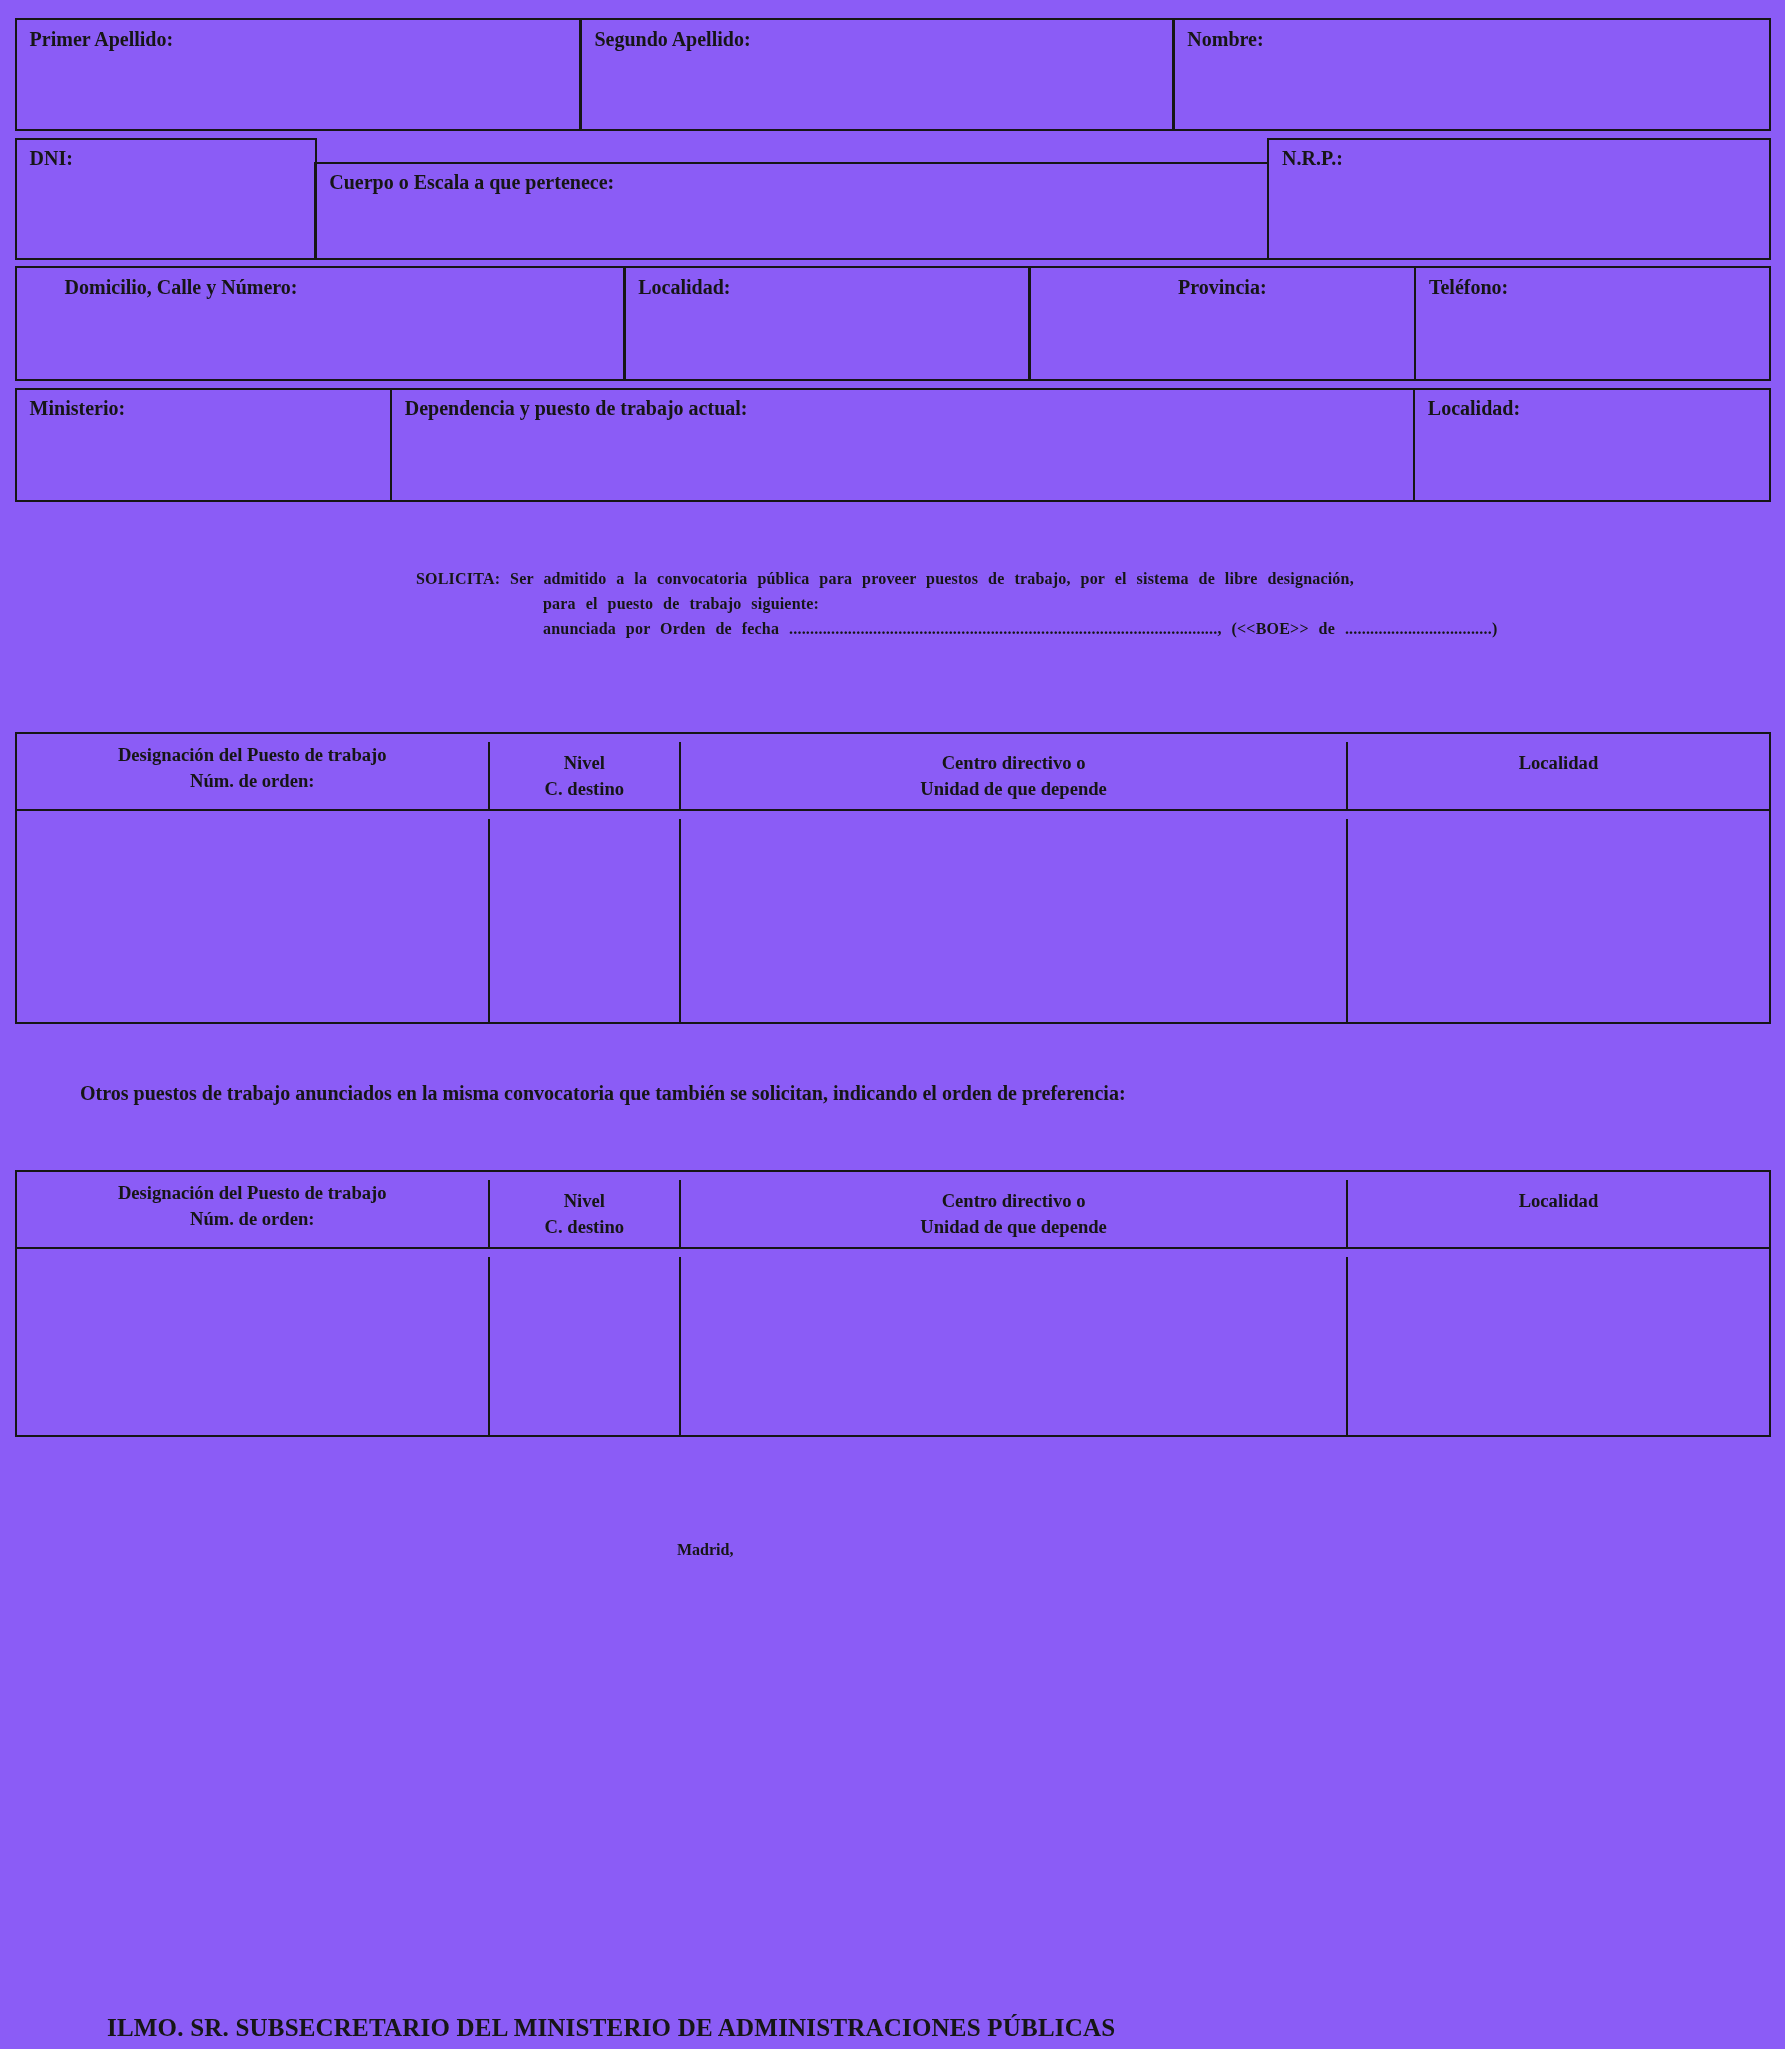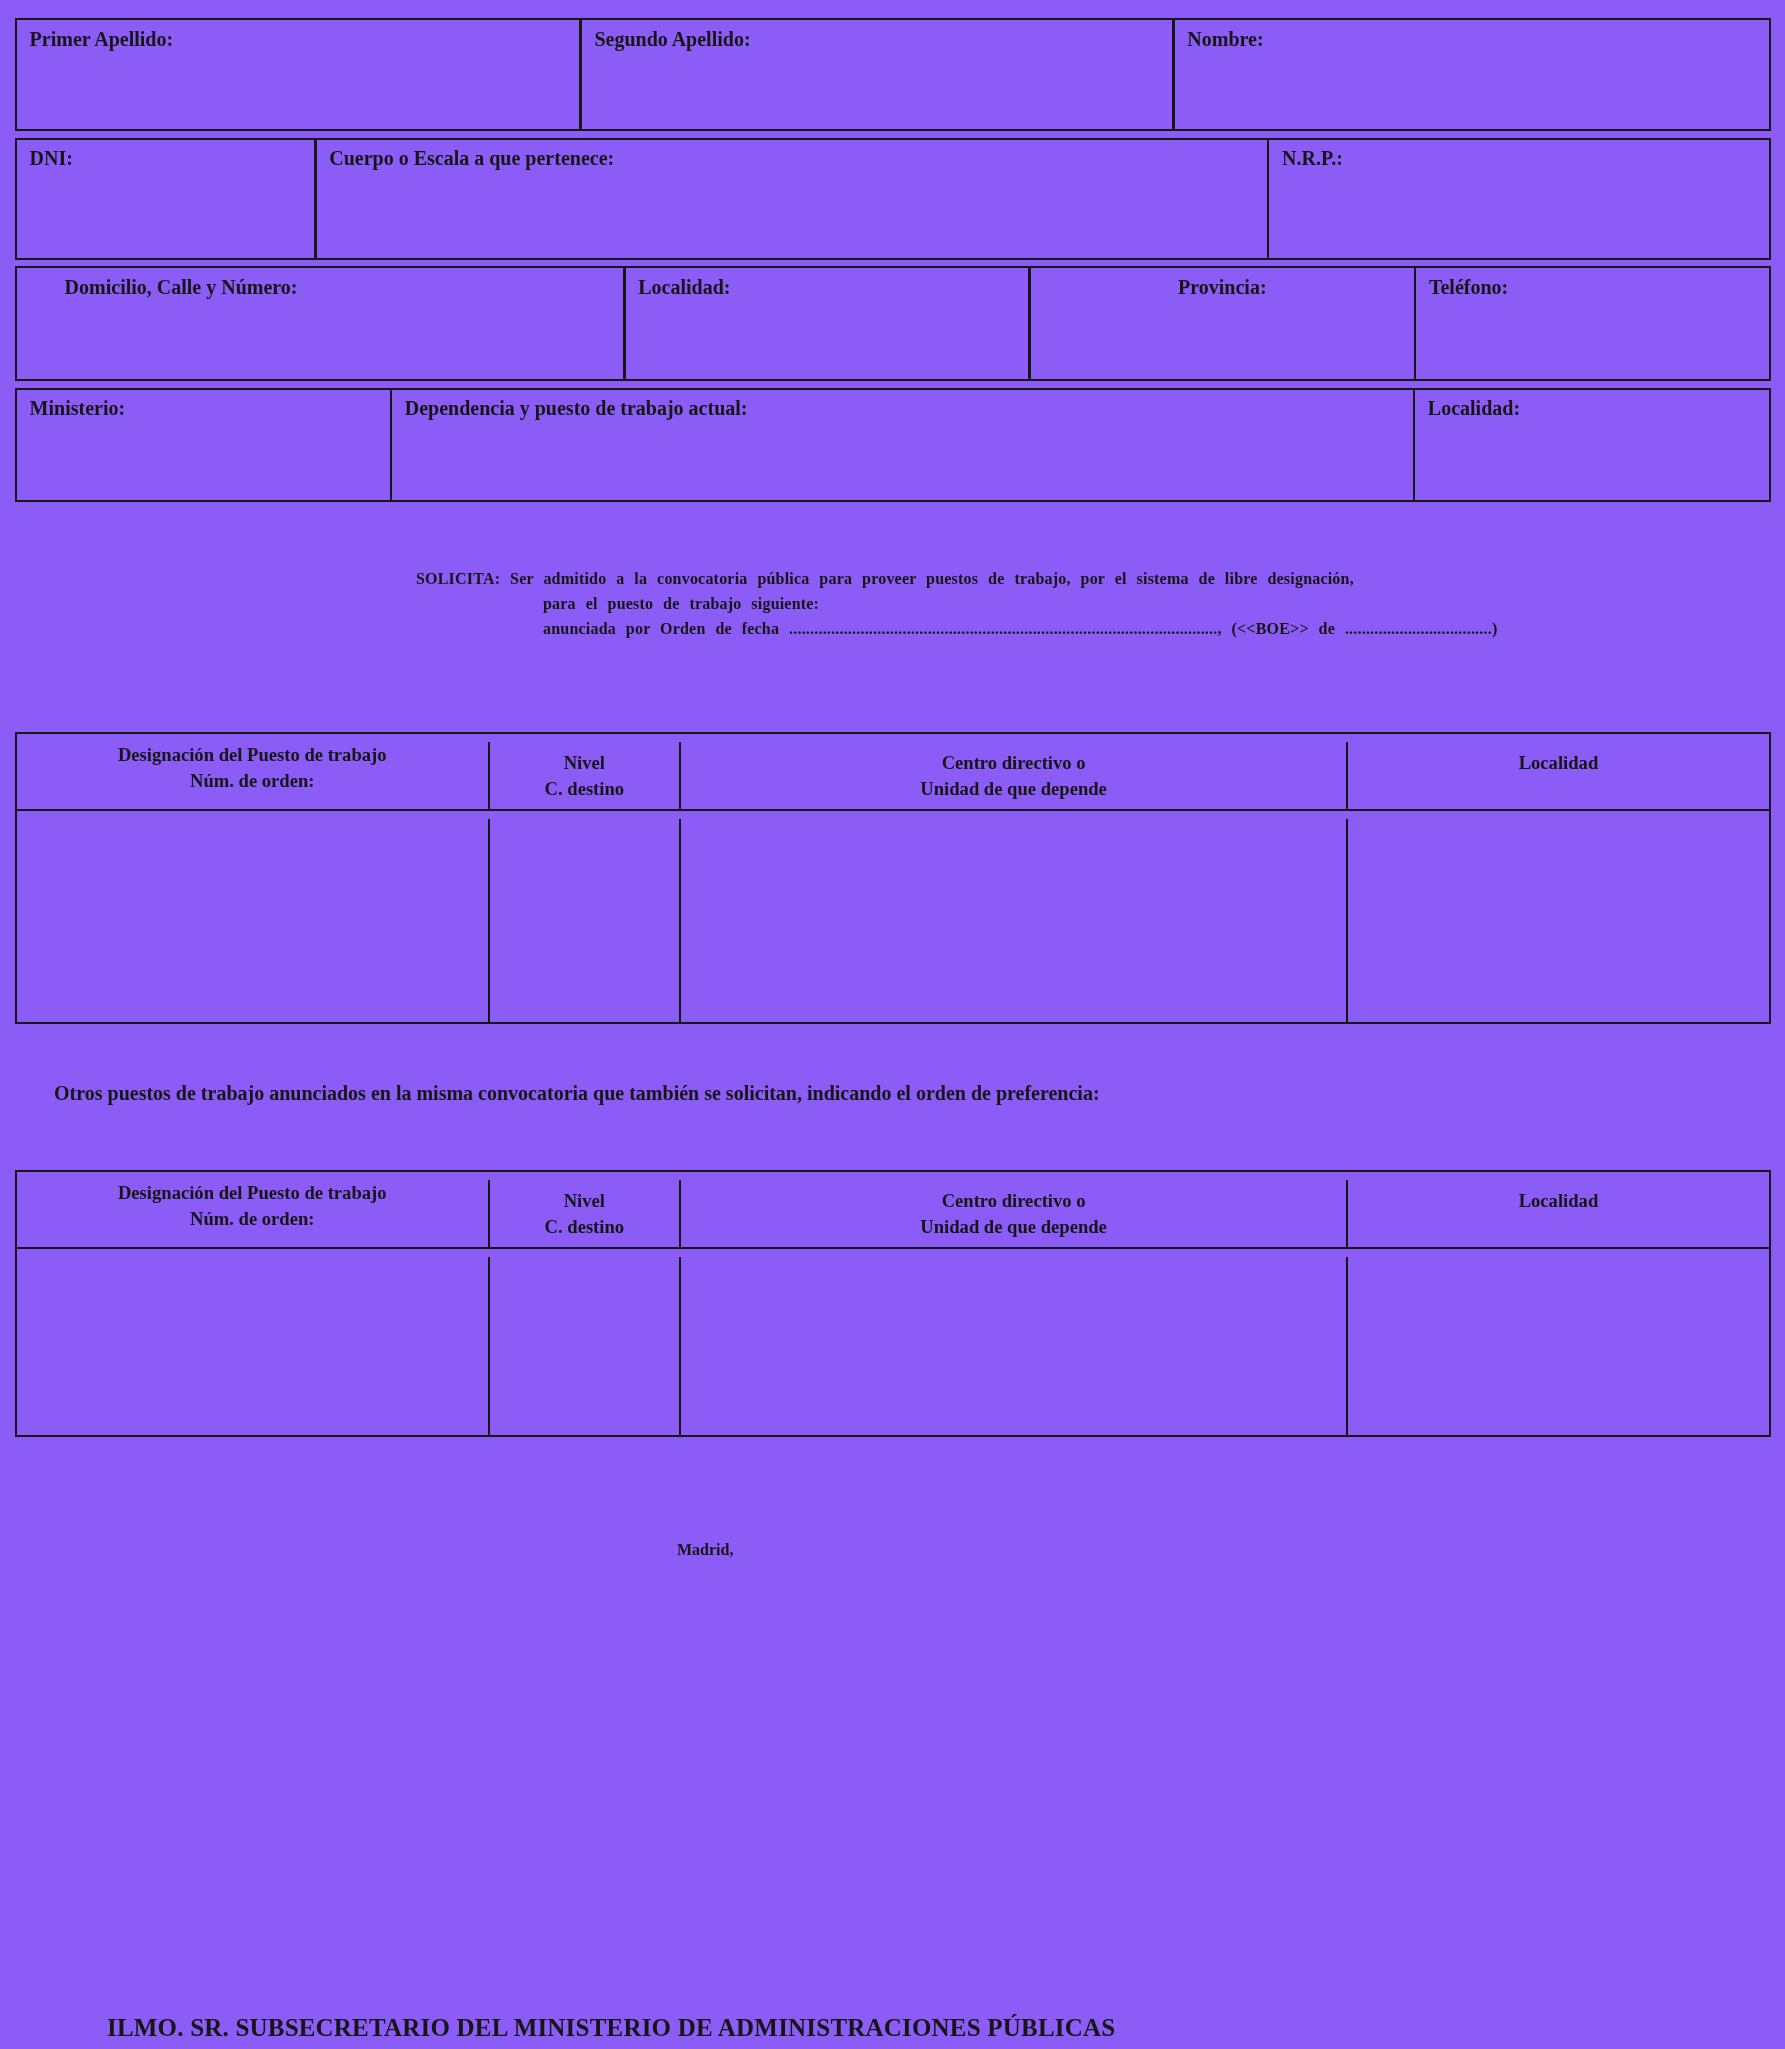--- a/index.html
+++ b/index.html
@@ -54,21 +54,21 @@
   .gt-head { border-bottom: 2.4px solid #161616; min-height: 75px; }
   .gt-cell { box-sizing: border-box; padding: 6.5px 8px; }
   .gt-cell + .gt-cell { border-left: 2.4px solid #161616; margin-top: 8px; }
   .gt-th { text-align: center; font-size: 18.6px; line-height: 1.4; padding-top: 8px; }
   .c1 { width: 26.9%; }
   .c2 { width: 10.9%; }
   .c3 { width: 38.1%; }
   .c4 { flex: 1 1 auto; }
 
   
-  .otros  { position: absolute; left: 54px;  top: 1082px; font-size: 20px; }
+  .otros  { position: absolute; left: 80px;  top: 1082px; font-size: 20px; }
   .madrid { position: absolute; left: 677px; top: 1541px; font-size: 16px; }
   .footer { position: absolute; left: 107px; top: 2014px; font-size: 25px; letter-spacing: 0.2px; }
 </style>
 </head>
 <body>
 
 <div class="page">
 
   <div class="tf">
 
@@ -81,21 +81,21 @@
       </div>
       <div class="tf-cell grow">
         <span>Nombre:</span>
       </div>
     </div>
 
     <div class="tf-row" style="height:122px;">
       <div class="tf-cell" style="width:17.2%;">
         <span>DNI:</span>
       </div>
-      <div class="tf-cell" style="width:54.4%;">
+      <div class="tf-cell" style="width:54.4%;margin-top:24px;">
         <span>Cuerpo o Escala a que pertenece:</span>
       </div>
       <div class="tf-cell grow">
         <span>N.R.P.:</span>
       </div>
     </div>
 
     <div class="tf-row" style="height:115px;">
       <div class="tf-cell" style="width:34.8%;padding-left:48px;">
         <span>Domicilio, Calle y Número:</span>

